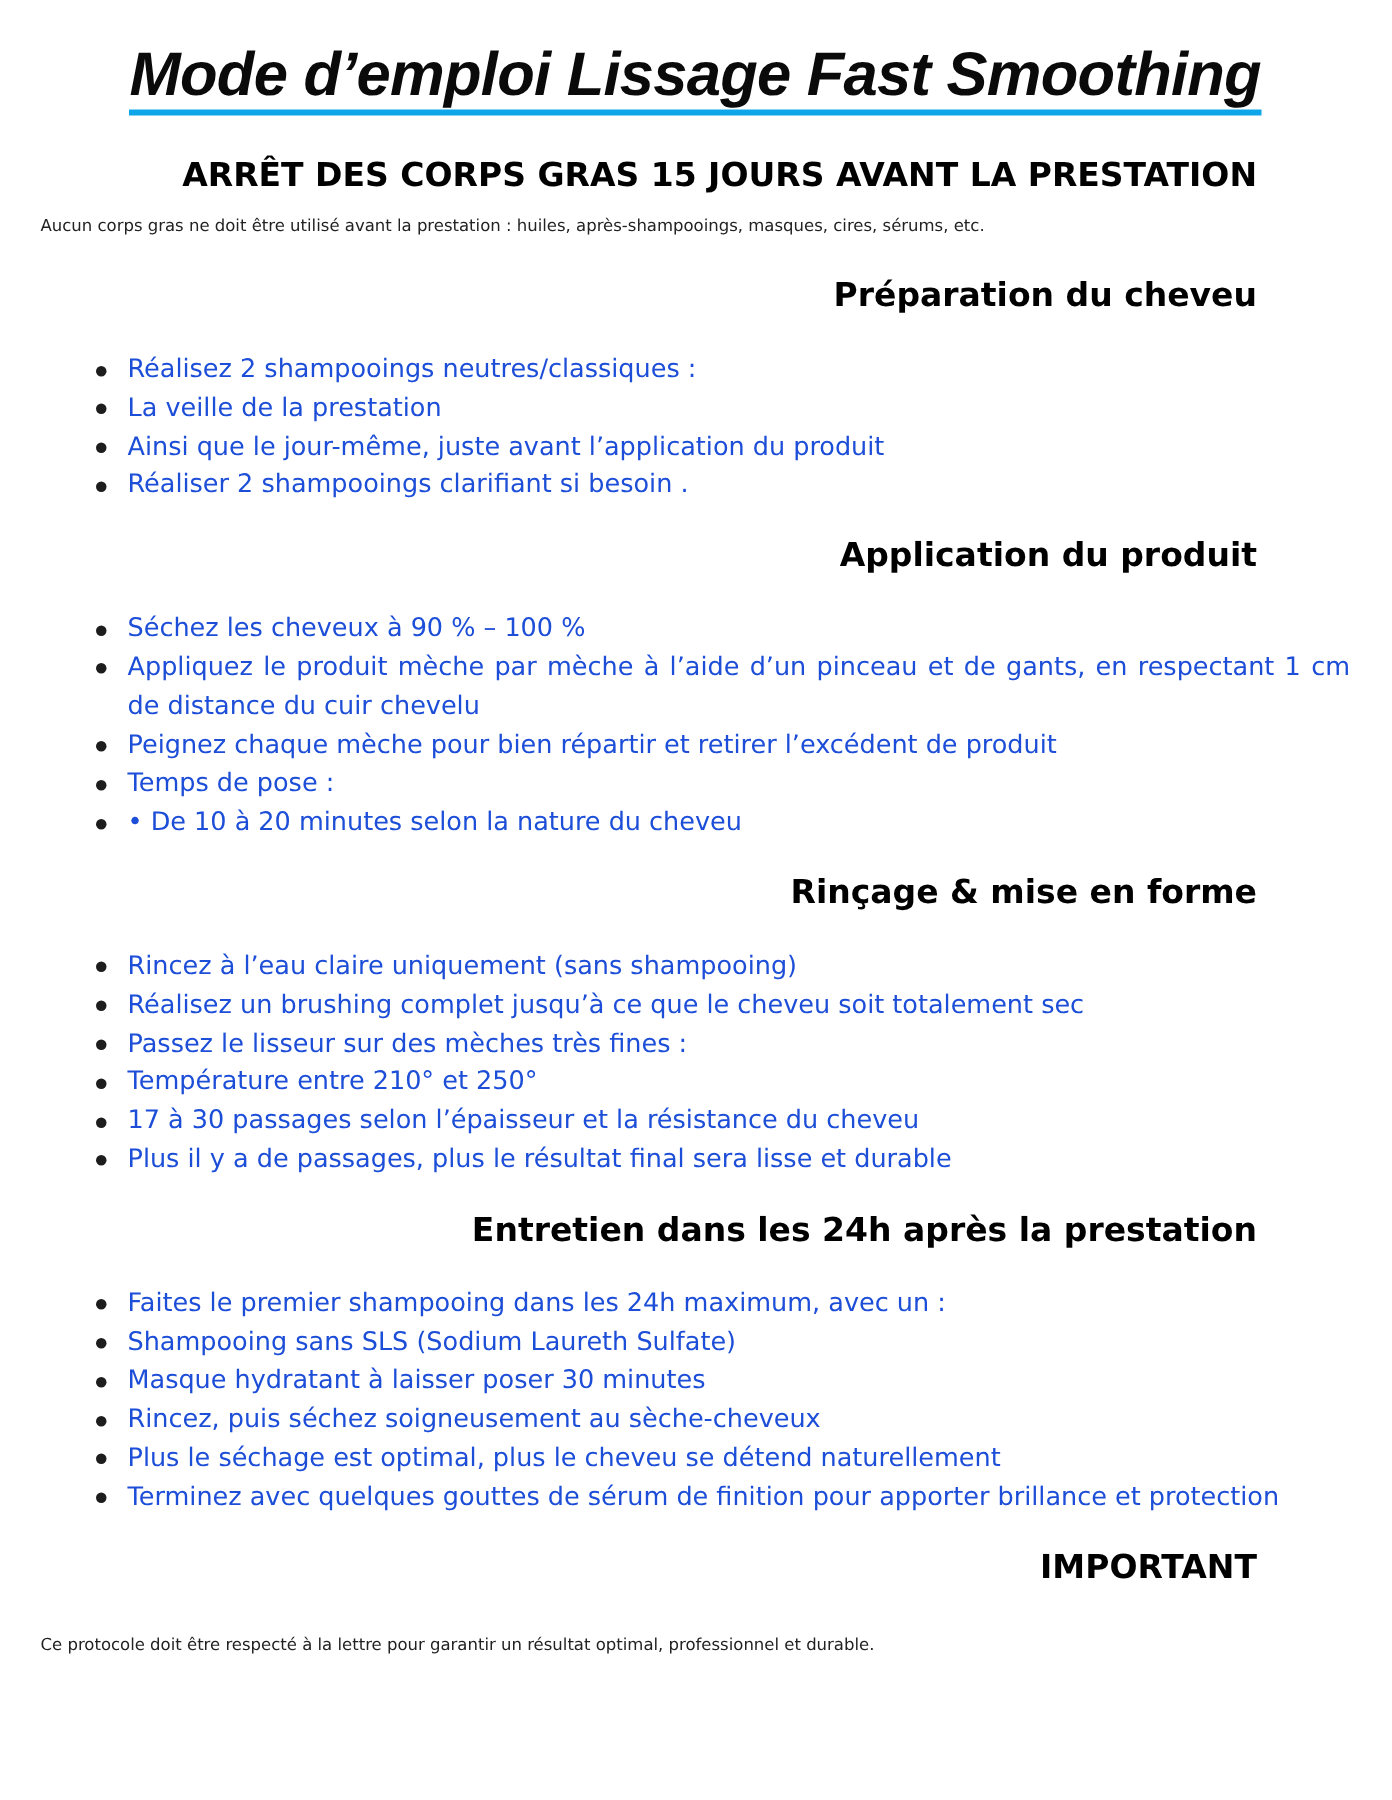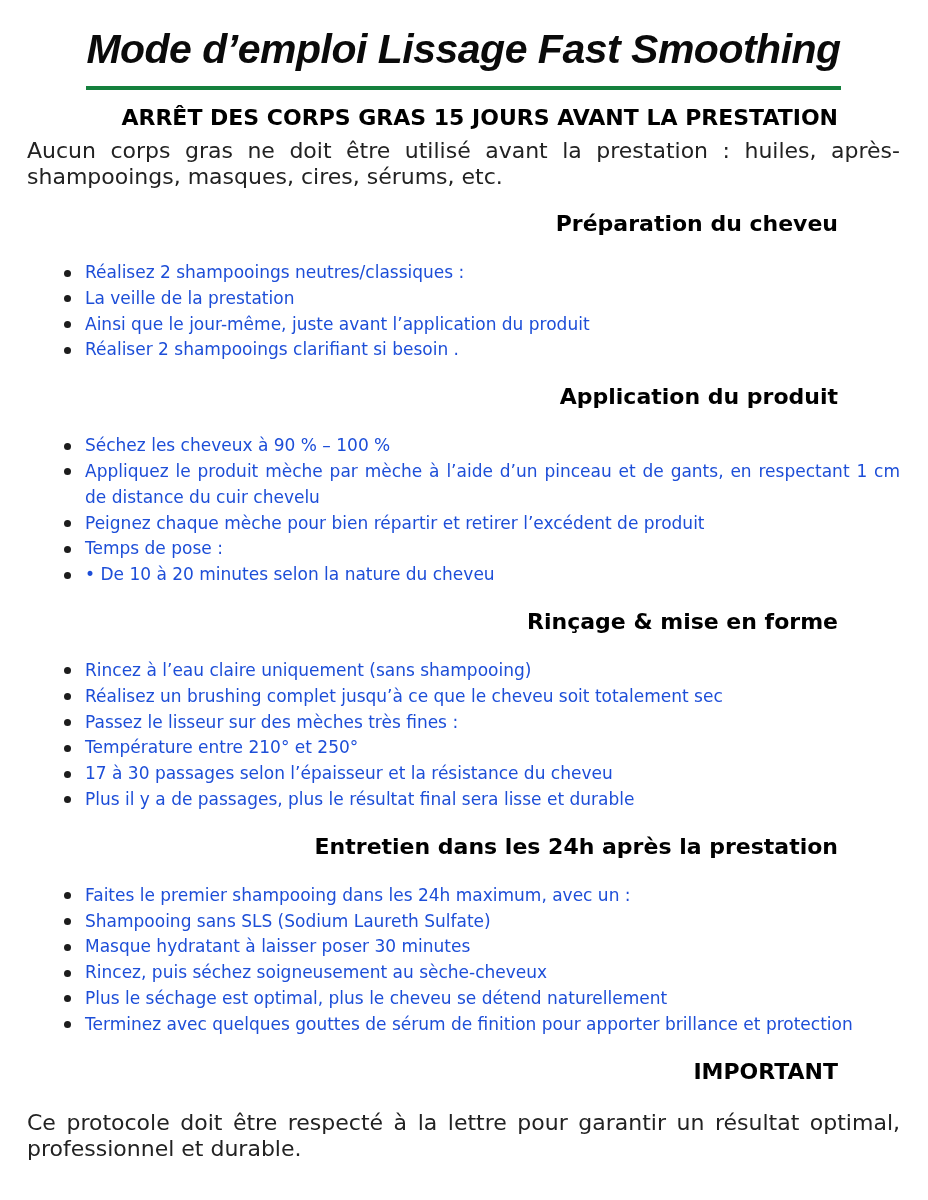--- a/index.html
+++ b/index.html
@@ -27,38 +27,38 @@
     text-align: center;
     font-family: "Liberation Sans", "DejaVu Sans", sans-serif;
     font-size: 41px;
     line-height: 58px;
     font-weight: 700;
     font-style: italic;
     color: #0a0a0a;
     letter-spacing: -0.5px;
   }
   h1.doc-title .title-underline {
-    border-bottom: 4px solid #15803d;
-    padding-bottom: 14px;
+    border-bottom: 4px solid #0ea5e9;
+    padding-bottom: 1px;
   }
   
   h2.section-heading {
     margin: 22px 0 0 0;
     padding: 0 62px 0 0;           
     text-align: right;
     font-size: 22px;
     line-height: 24px;
     font-weight: 700;
     color: #000000;
   }
   h2.first-heading { margin-top: 0; }
   
   p.body-par {
     margin: 8px 0 0 0;
-    font-size: 22px;
+    font-size: 11px;
     line-height: 26px;
     text-align: justify;
     color: #222222;
   }
   p.tight { margin-top: 0; }
   .closing-block { margin-top: 26px; }
   .closing-block p.body-par { margin-top: 0; }
   
   ul.bullet-list {
     margin: 24px 0 0 0;

